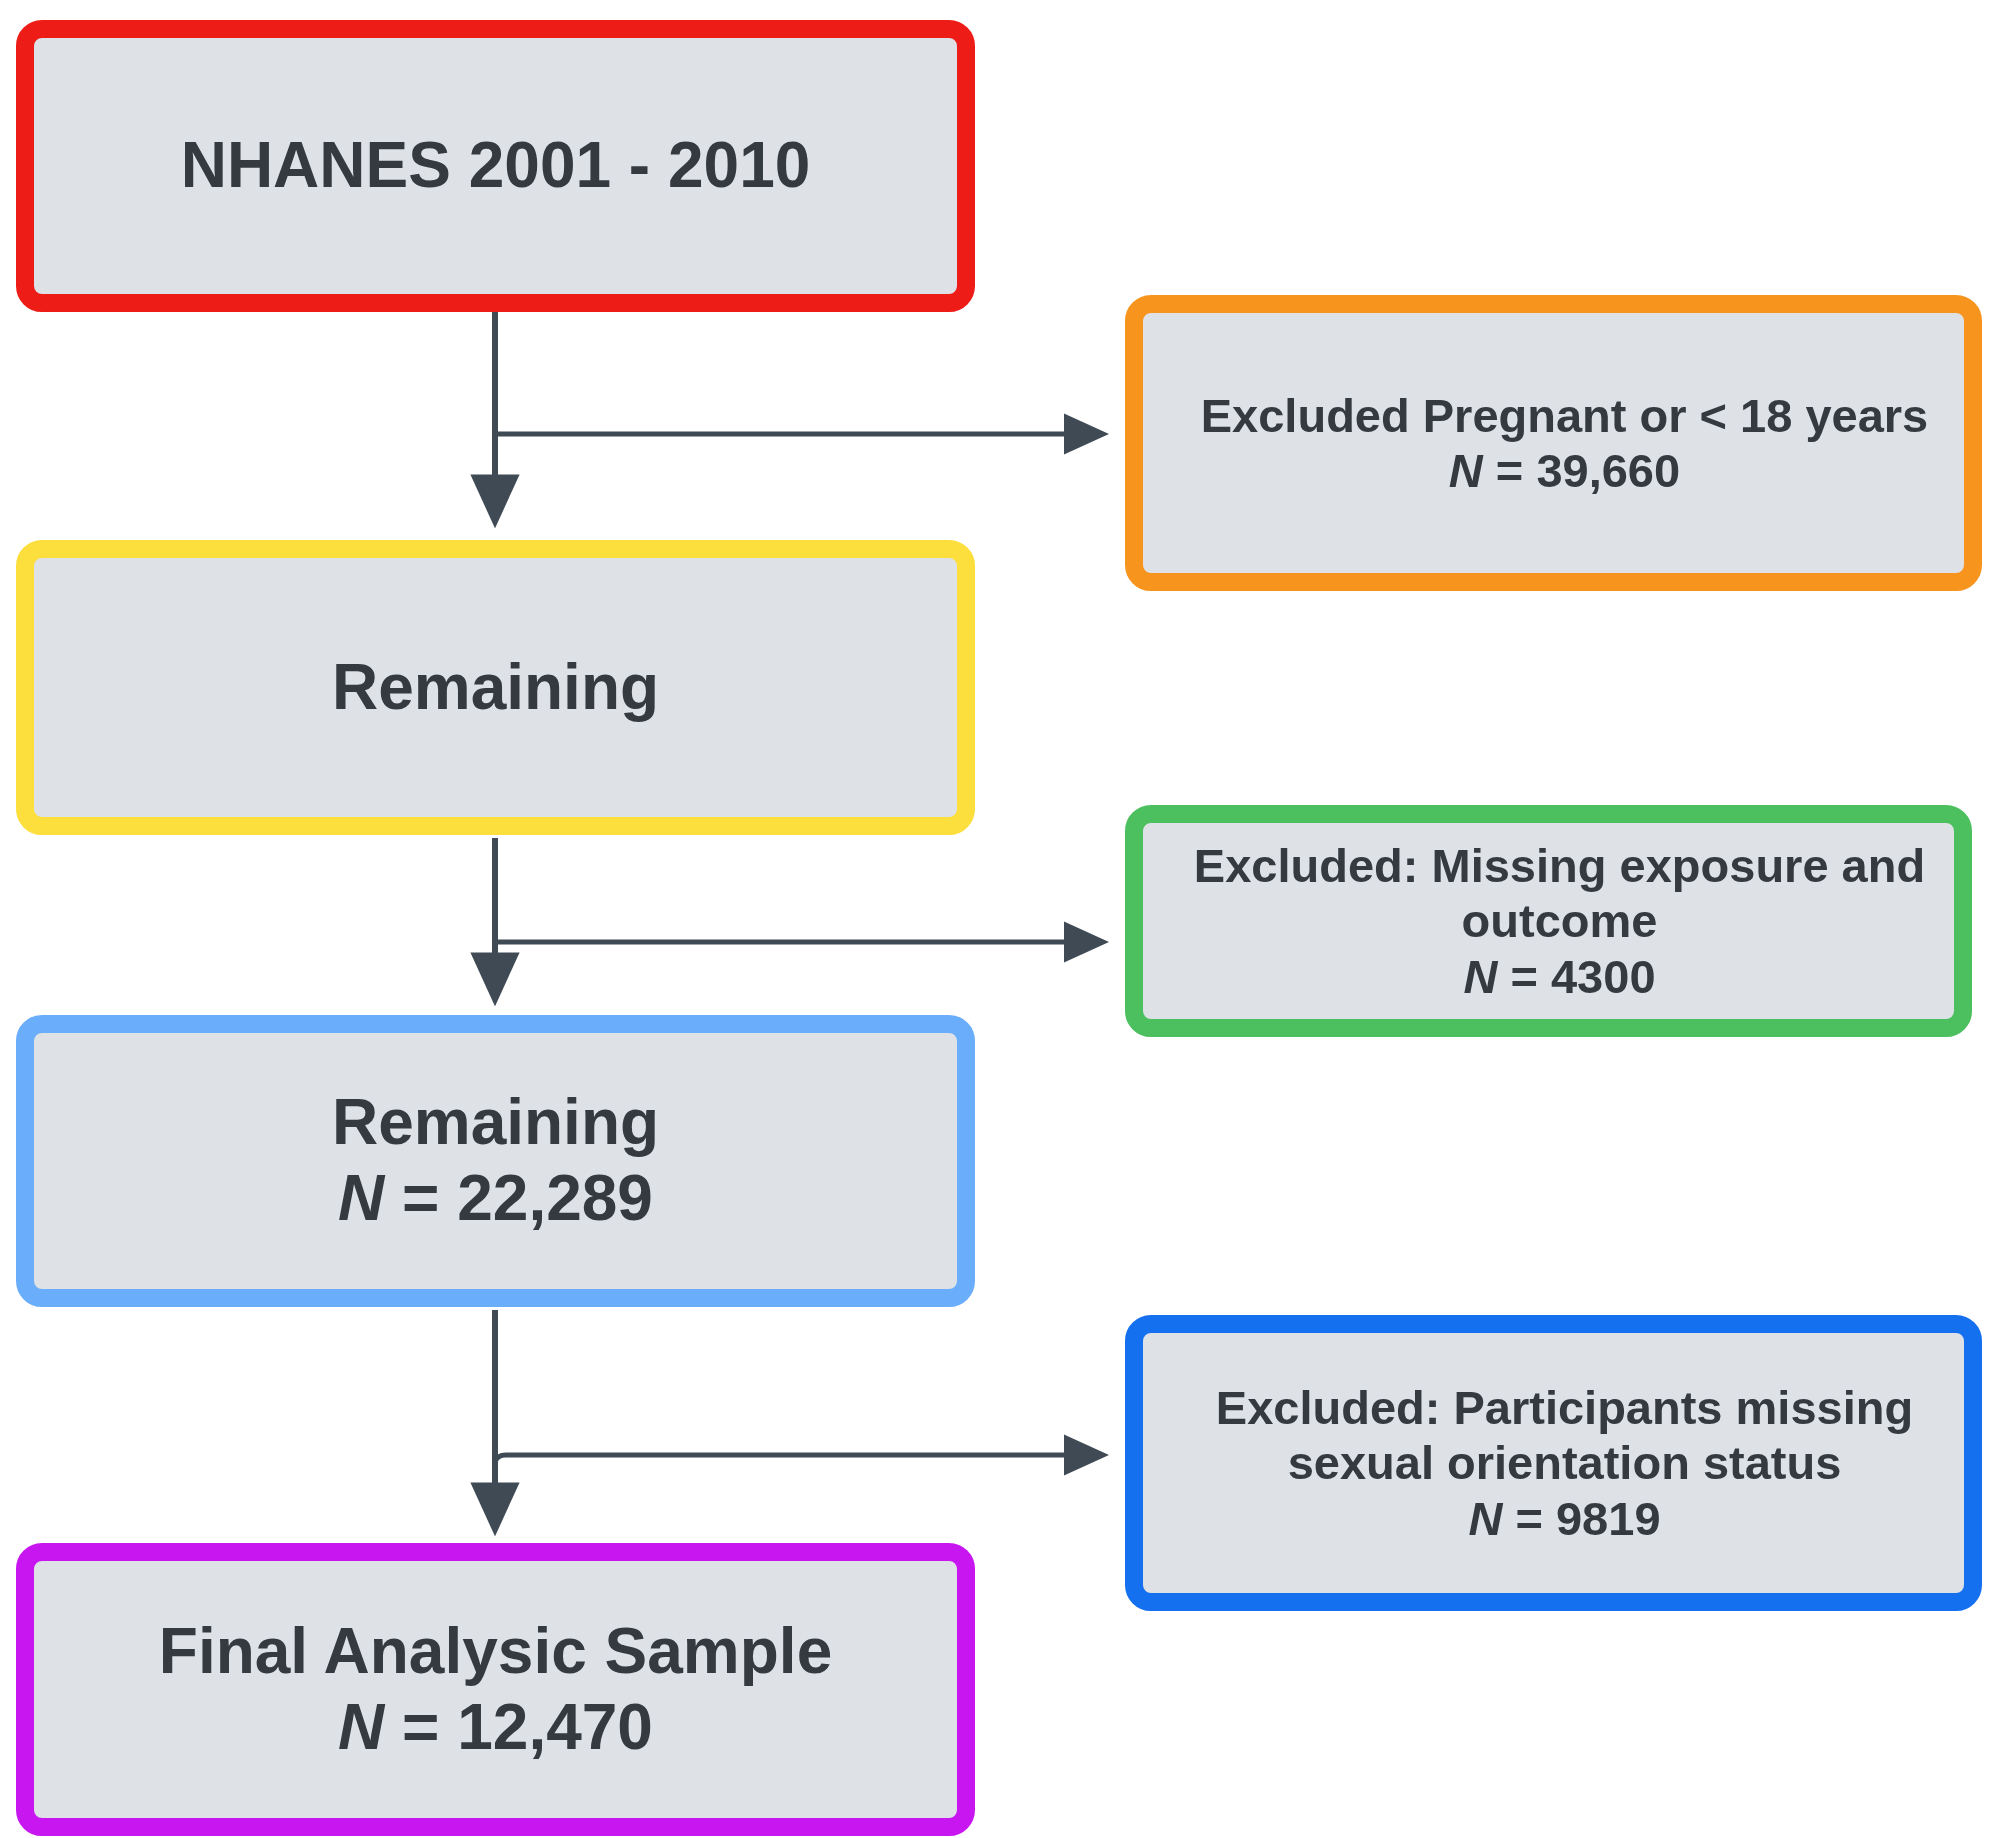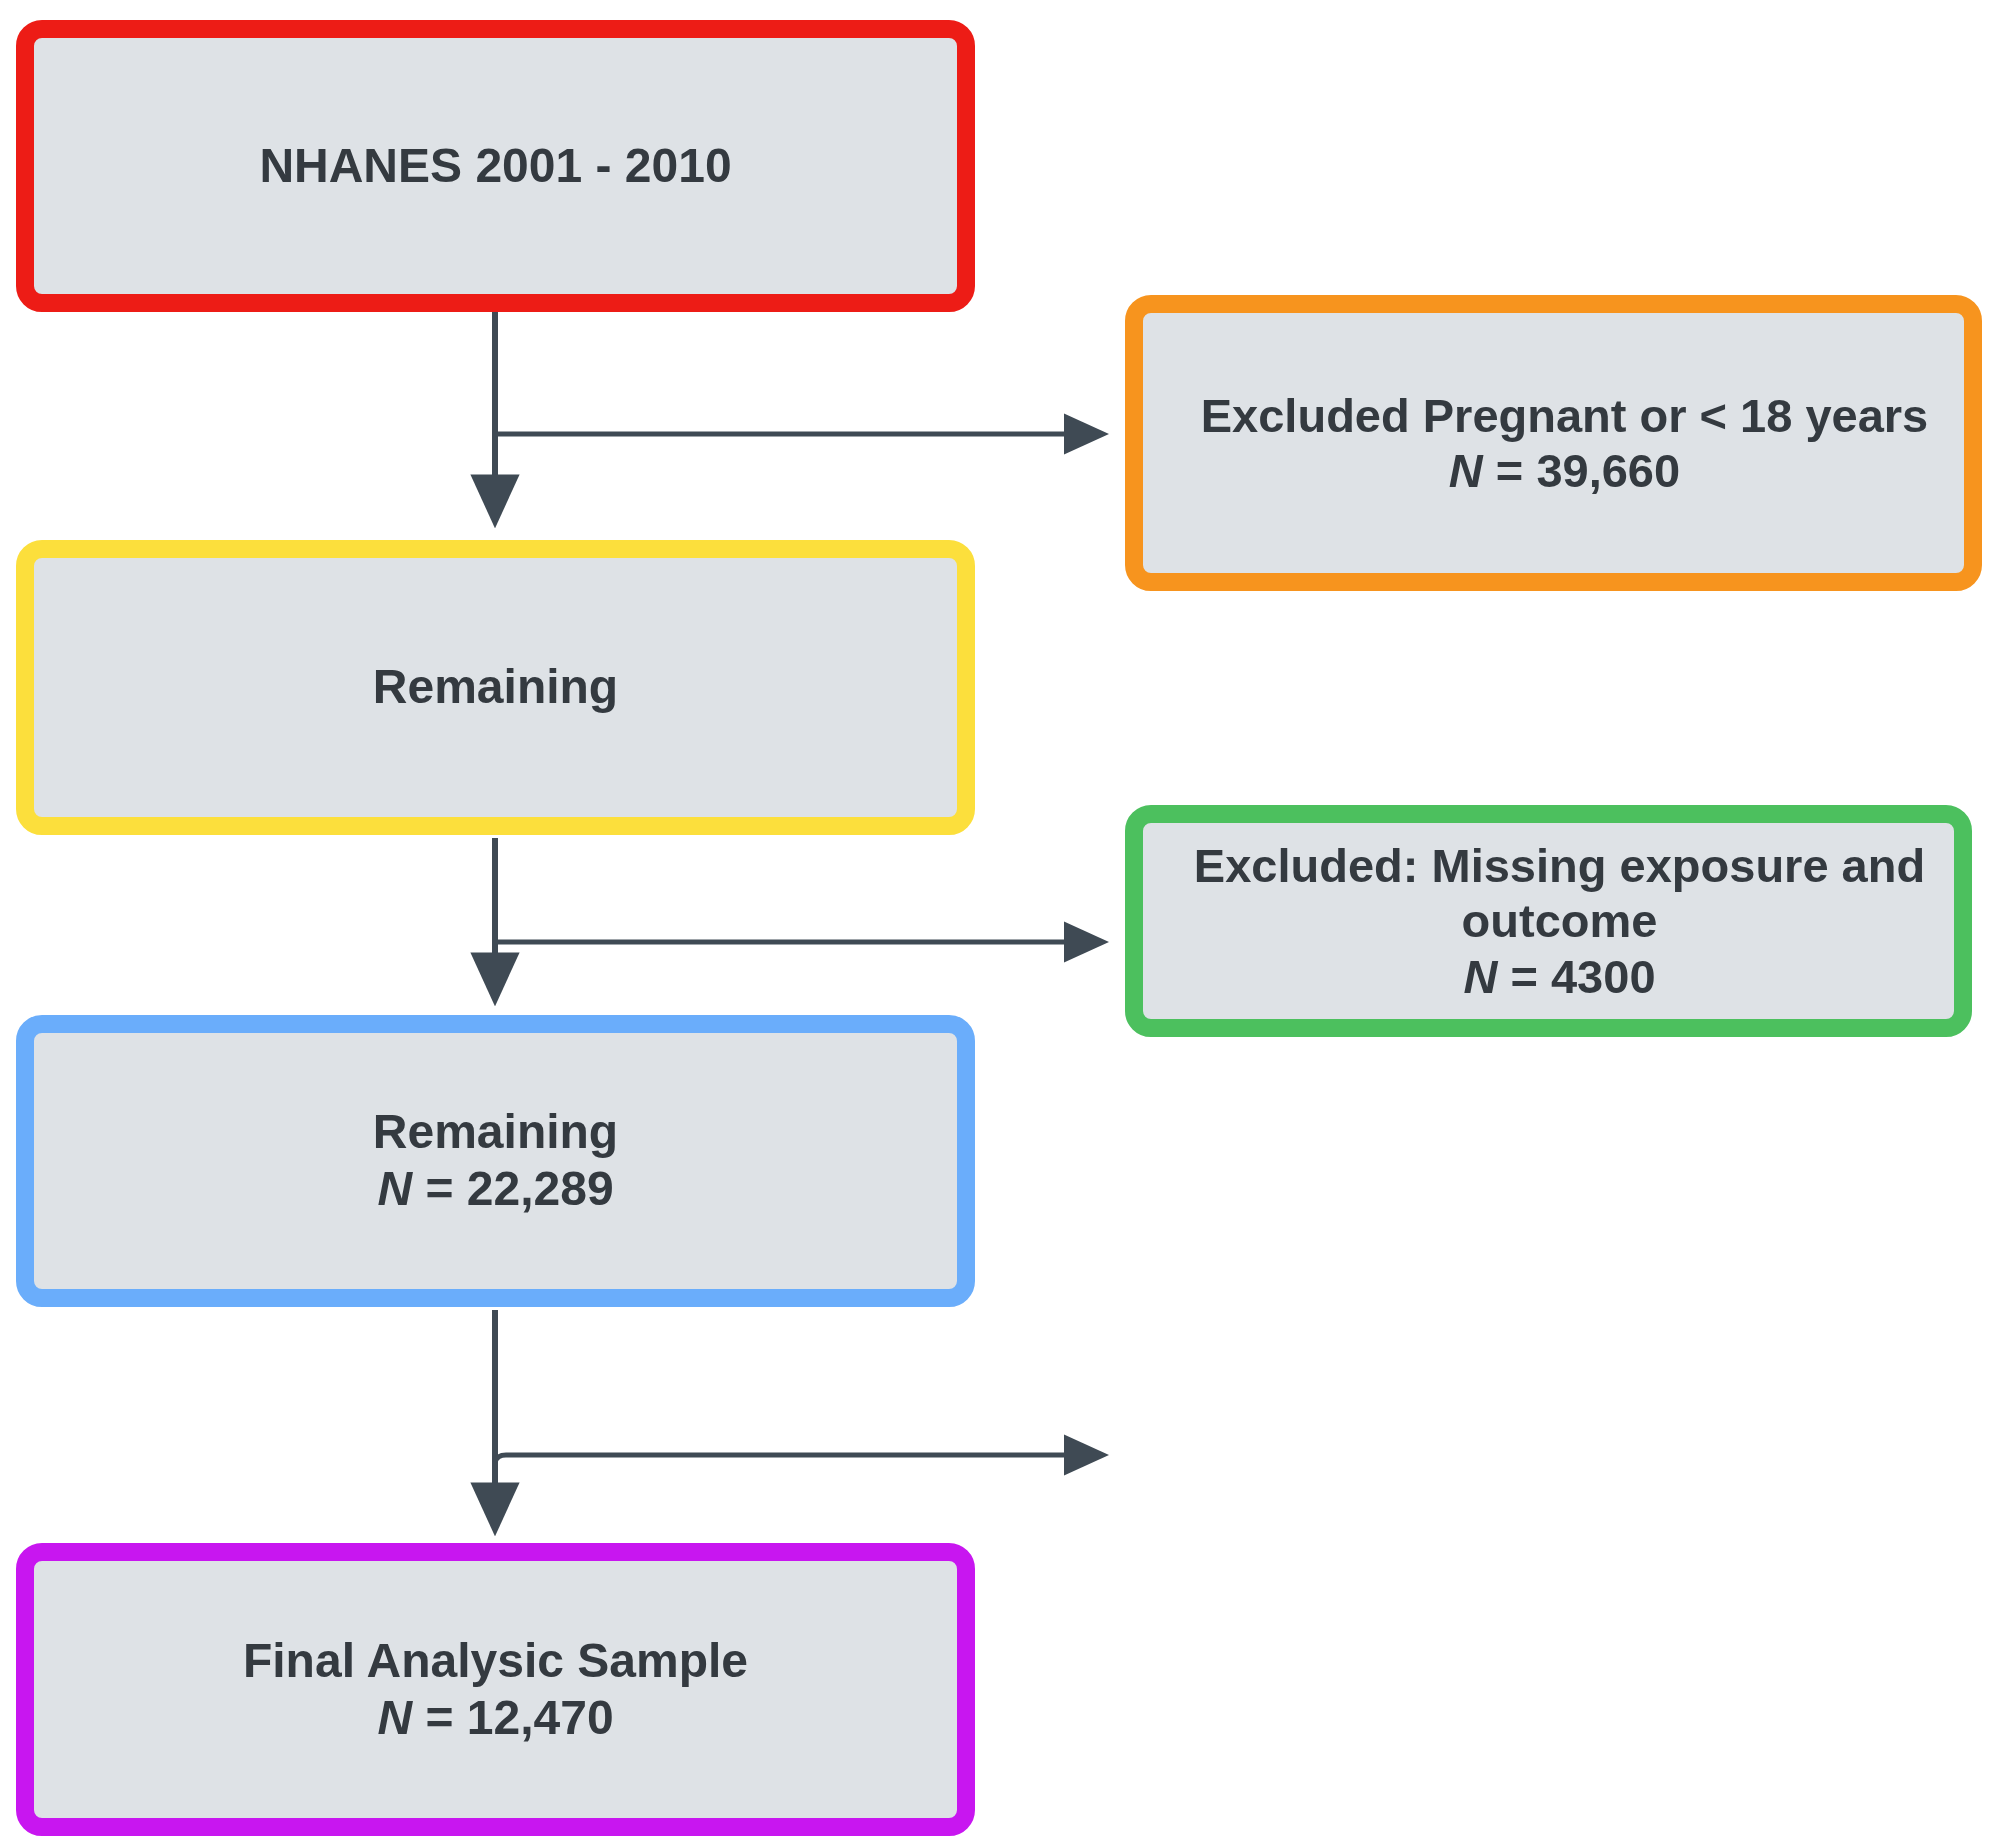--- a/index.html
+++ b/index.html
@@ -37,21 +37,21 @@
   }
   .node .line {
     display: block;
     white-space: nowrap;
   }
   .node .line.wrap {
     white-space: normal;
   }
   
   .node.primary {
-    font-size: 48px;
+    font-size: 64px;
     font-weight: bold;
   }
   
   .node.excl {
     font-size: 47px;
     font-weight: bold;
     padding-left: 40px;
   }
   .nvar {
     font-style: italic;
@@ -120,19 +120,23 @@
   <div class="node excl" id="node-excl-2">
     <span class="line wrap">Excluded: Missing exposure and outcome</span>
     <span class="line"><span class="nvar">N</span><span> = 4300</span></span>
   </div>
 
   <div class="node primary" id="node-remain-2">
     <span class="line">Remaining</span>
     <span class="line"><span class="nvar">N</span><span> = 22,289</span></span>
   </div>
 
+  <div class="node excl" id="node-excl-3">
+    <span class="line wrap">Excluded: Participants missing sexual orientation status</span>
+    <span class="line"><span class="nvar">N</span><span> = 9819</span></span>
+  </div>
 
   <div class="node primary" id="node-final">
     <span class="line">Final Analysic Sample</span>
     <span class="line"><span class="nvar">N</span><span> = 12,470</span></span>
   </div>
 
 </div>
 
 </body></html>

